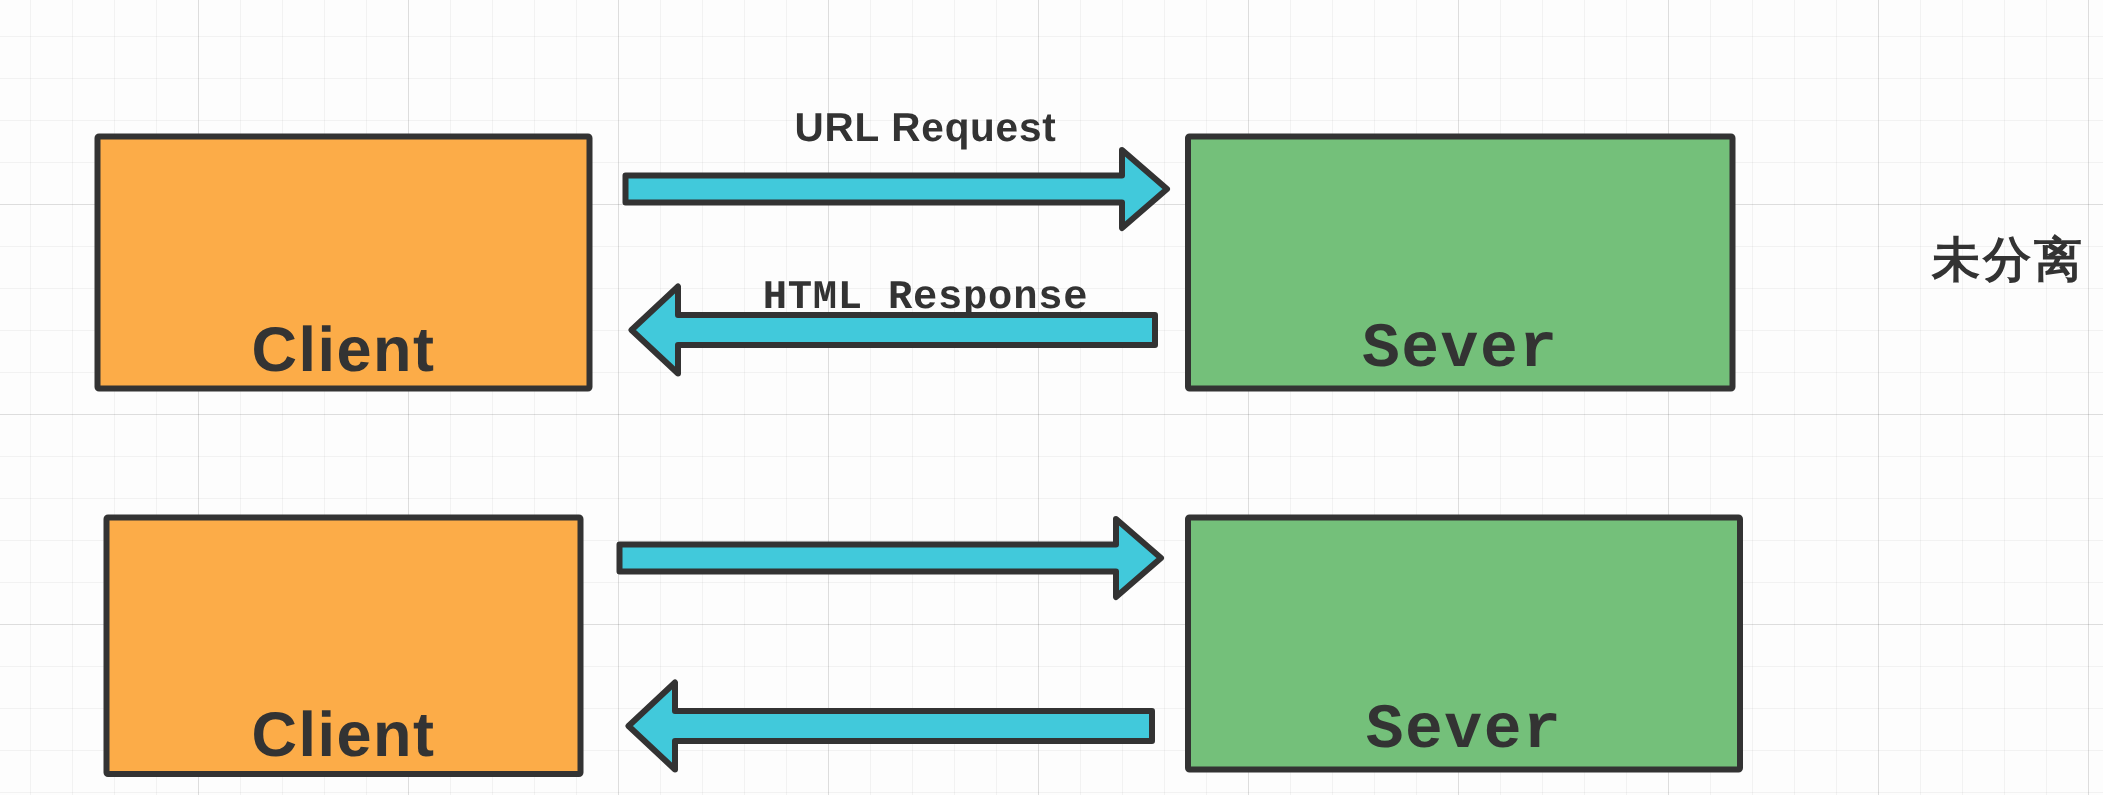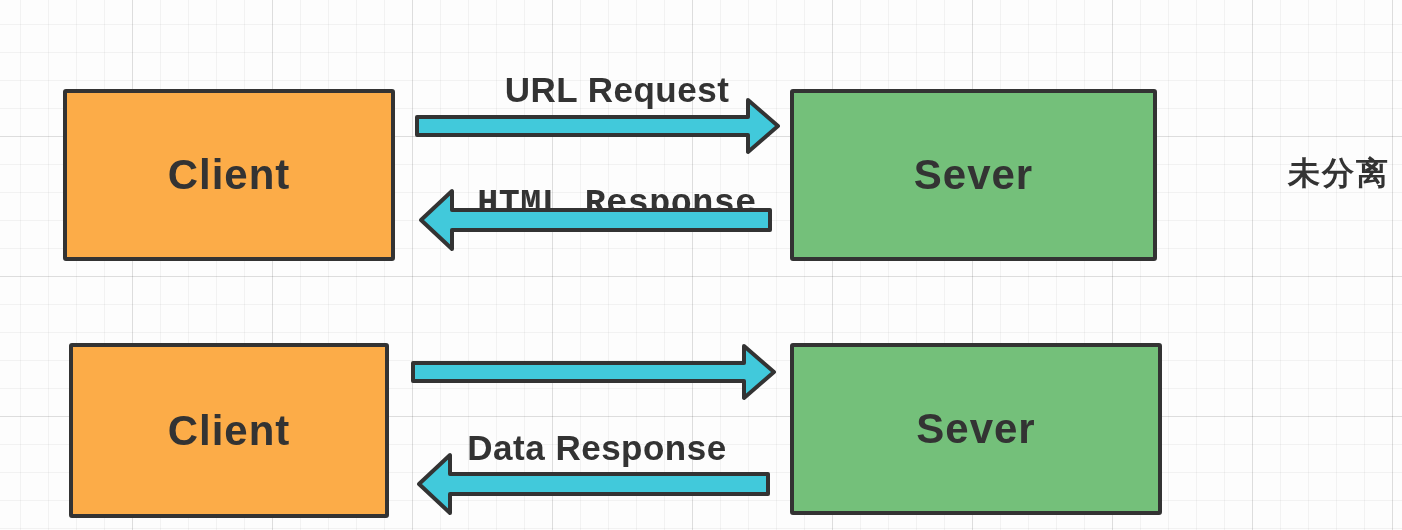--- a/index.html
+++ b/index.html
@@ -18,41 +18,41 @@
     background-position: -8px -4px, -8px -4px, -8px -4px, -8px -4px;
     font-family: "Liberation Sans", "DejaVu Sans", sans-serif;
     color: #333333;
   }
   .node {
     position: absolute;
     box-sizing: border-box;
     border: 4px solid #333333;
     border-radius: 3px;
     display: flex;
-    align-items: center;
+    align-items: flex-end;
     justify-content: center;
     font-size: 42px;
     font-weight: 600;
     letter-spacing: 1px;
   }
   .node.client { background: #FCAC48; }
-  .node.server { background: #74C07A; }
+  .node.server { background: #74C07A; font-family: Liberation Mono, monospace; }
   .arrow { position: absolute; }
   .arrow svg { display: block; }
   .arrow polygon {
     fill: #41C9DB;
     stroke: #333333;
     stroke-width: 4;
     stroke-linejoin: round;
   }
   .arrow-label {
     position: absolute;
     width: 340px;
     text-align: center;
-    font-size: 35px;
+    font-size: 27px;
     font-weight: 600;
     letter-spacing: 0.5px;
     white-space: nowrap;
   }
   .cat-label {
     position: absolute;
     width: 220px;
     text-align: right;
     font-size: 32px;
     font-weight: 700;
@@ -95,21 +95,20 @@
     <span>Client</span>
   </div>
 
 
   <div class="arrow" style="left:410px; top:342px;">
     <svg width="368" height="60" viewBox="0 0 368 60">
       <polygon points="3,21 334,21 334,4 364,30 334,56 334,39 3,39"></polygon>
     </svg>
   </div>
 
-  <div class="arrow-label" style="left:427px; top:428px;">Data Response</div>
 
   <div class="arrow" style="left:416px; top:452px;">
     <svg width="356" height="64" viewBox="0 0 356 64">
       <polygon points="3,32 34,3 34,22 352,22 352,42 34,42 34,61"></polygon>
     </svg>
   </div>
 
   <div class="node server" style="left:790px; top:343px; width:372px; height:172px;">
     <span>Sever</span>
   </div>

